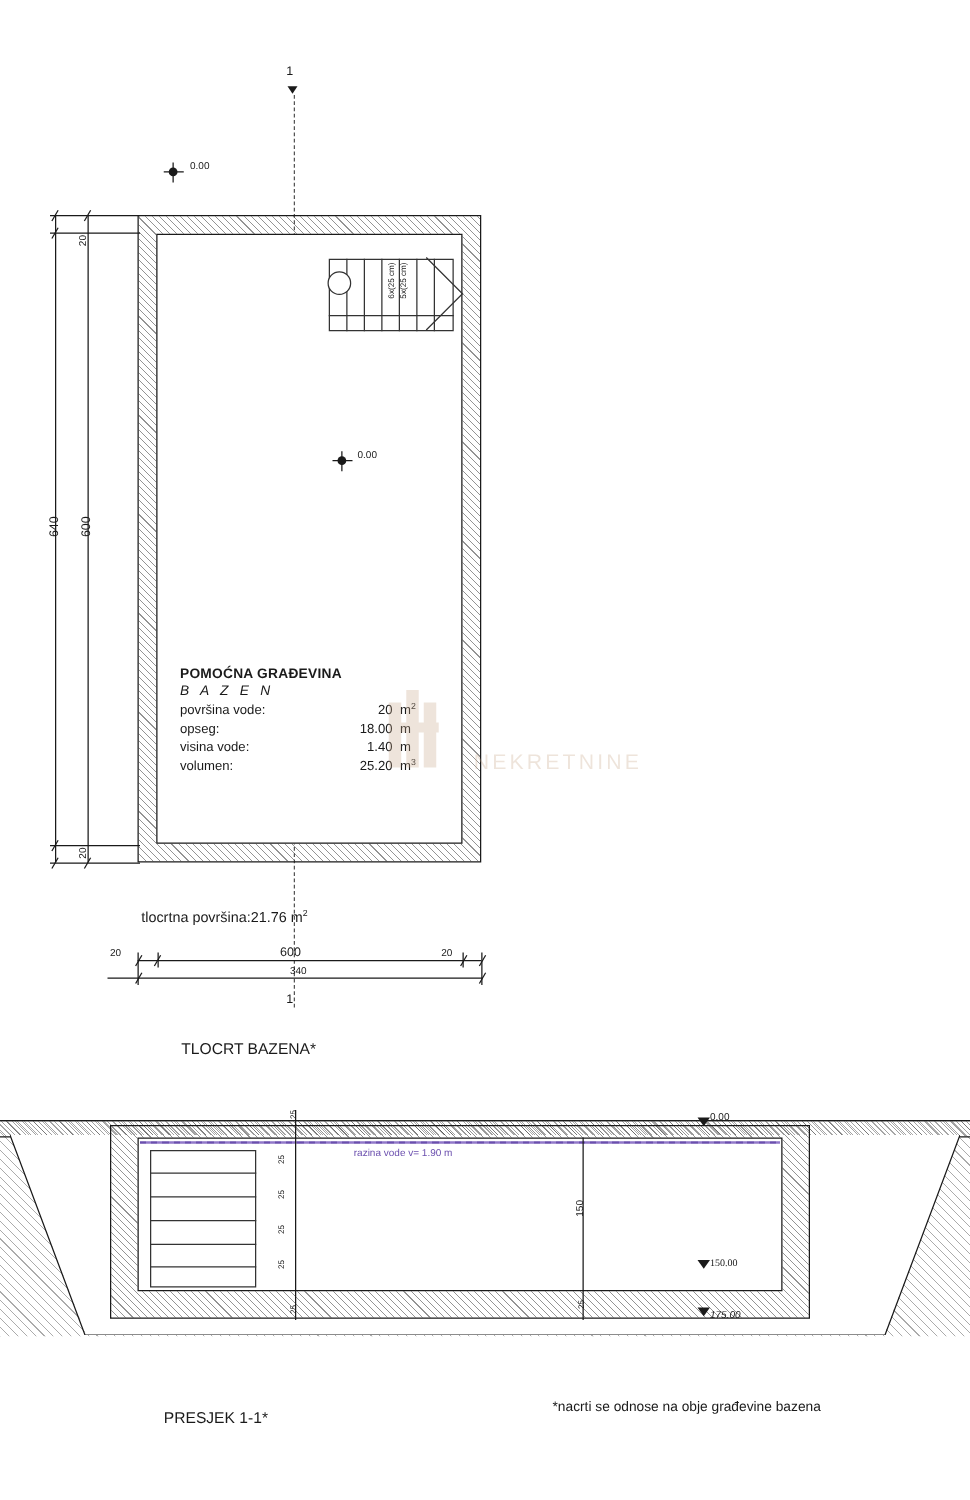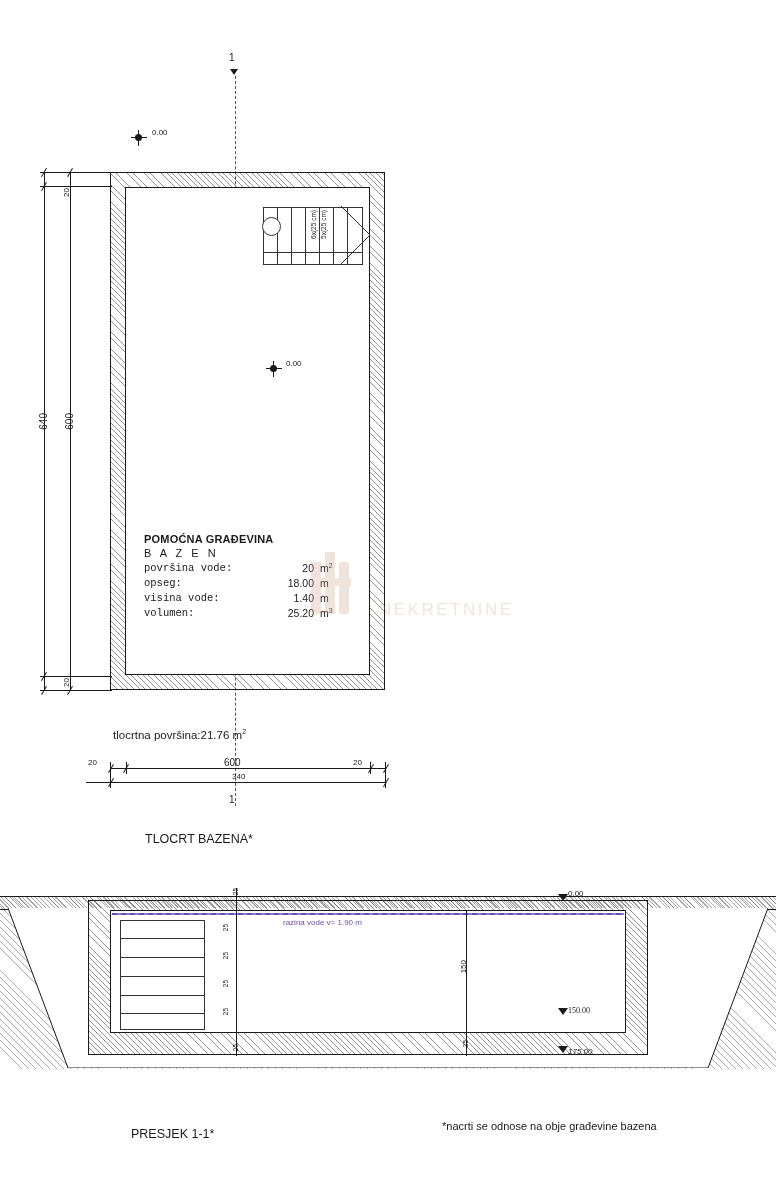--- a/index.html
+++ b/index.html
@@ -90,23 +90,23 @@
   .level-mark:before { left: 7px; top: 0; width: 1px; height: 16px; }
   .level-mark:after { left: 0; top: 7px; width: 16px; height: 1px; }
   .level-dot {
     position: absolute; left: 4px; top: 4px; width: 7px; height: 7px;
     background: #1a1a1a; border-radius: 50%;
   }
 
   
   .info-block { position: absolute; left: 144px; top: 533px; width: 200px; }
   .info-title { font-size: 11px; font-weight: bold; letter-spacing: 0.2px; }
-  .info-sub { font-size: 11px; letter-spacing: 3px; margin-top: 2px; }
+  .info-sub { font-size: 11px; letter-spacing: 3px; margin-top: 2px; font-style: italic; }
   .info-row { display: flex; font-size: 10.5px; margin-top: 3px; }
-  .info-row .k { width: 108px; font-family: Liberation Mono, monospace; }
+  .info-row .k { width: 108px; }
   .info-row .v { width: 62px; text-align: right; }
   .sup { font-size: 7px; vertical-align: super; }
 
   
   .watermark {
     position: absolute;
     left: 305px; top: 548px;
     width: 230px; height: 90px;
     opacity: 0.30;
     pointer-events: none;

